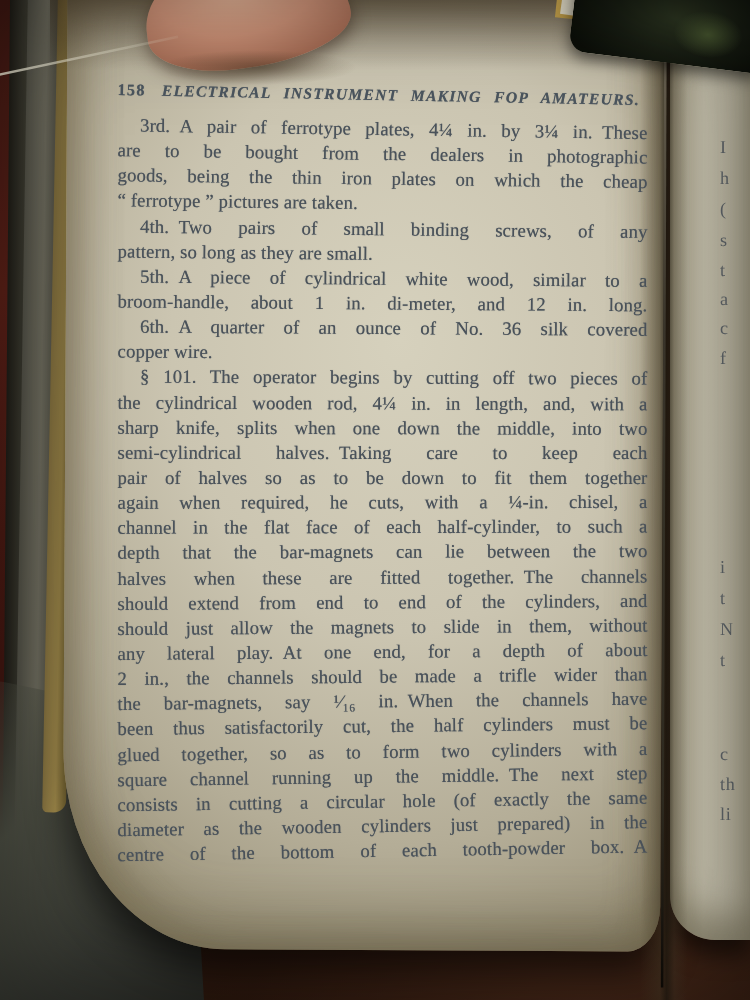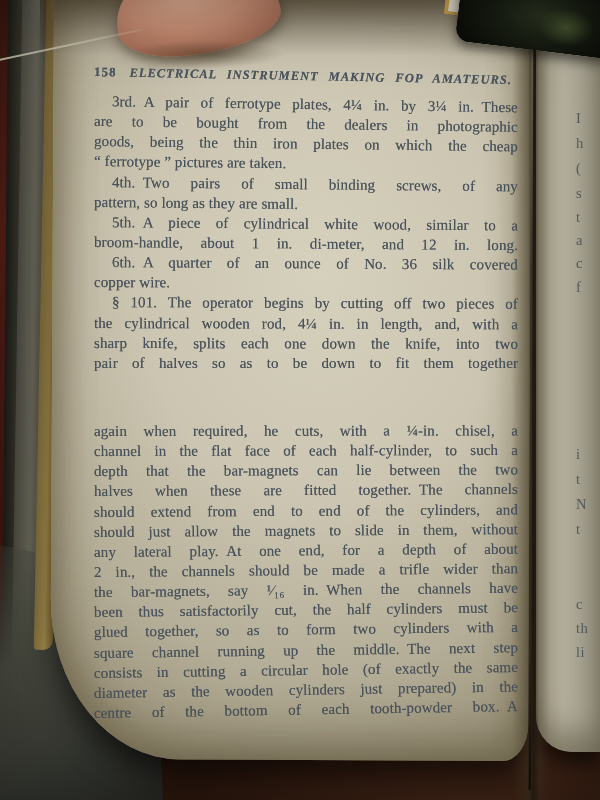--- a/index.html
+++ b/index.html
@@ -141,23 +141,24 @@
         <div class="line j" style="transform: rotate(0.73deg);">goods, being the thin iron plates on which the cheap</div>
         <div class="line nj" style="transform: rotate(0.66deg);">“ ferrotype ” pictures are taken.</div>
         <div class="line j ind" style="transform: rotate(0.6deg);">4th. Two pairs of small binding screws, of any</div>
         <div class="line nj" style="transform: rotate(0.54deg);">pattern, so long as they are small.</div>
         <div class="line j ind" style="transform: rotate(0.48deg);">5th. A piece of cylindrical white wood, similar to a</div>
         <div class="line j" style="transform: rotate(0.42deg);">broom-handle, about 1 in. di-meter, and 12 in. long.</div>
         <div class="line j ind" style="transform: rotate(0.35deg);">6th. A quarter of an ounce of No. 36 silk covered</div>
         <div class="line nj" style="transform: rotate(0.29deg);">copper wire.</div>
         <div class="line j ind" style="transform: rotate(0.23deg);">§ 101. The operator begins by cutting off two pieces of</div>
         <div class="line j" style="transform: rotate(0.17deg);">the cylindrical wooden rod, 4¼ in. in length, and, with a</div>
-        <div class="line j" style="transform: rotate(0.11deg);">sharp knife, splits each one down the knife, into two</div>
+        <div class="line j" style="transform: rotate(0.11deg);">sharp knife, splits when one down the middle, into two</div>
+        <div class="line j" style="transform: rotate(0.04deg);">semi-cylindrical halves. Taking care to keep each</div>
         <div class="line j" style="transform: rotate(-0.02deg);">pair of halves so as to be down to fit them together</div>
-        <div class="line j" style="transform: rotate(-0.08deg); margin-top: 48px;">again when required, he cuts, with a ¼-in. chisel, a</div>
+        <div class="line j" style="transform: rotate(-0.08deg);">again when required, he cuts, with a ¼-in. chisel, a</div>
         <div class="line j" style="transform: rotate(-0.14deg);">channel in the flat face of each half-cylinder, to such a</div>
         <div class="line j" style="transform: rotate(-0.2deg);">depth that the bar-magnets can lie between the two</div>
         <div class="line j" style="transform: rotate(-0.27deg);">halves when these are fitted together. The channels</div>
         <div class="line j" style="transform: rotate(-0.33deg);">should extend from end to end of the cylinders, and</div>
         <div class="line j" style="transform: rotate(-0.39deg);">should just allow the magnets to slide in them, without</div>
         <div class="line j" style="transform: rotate(-0.45deg);">any lateral play. At one end, for a depth of about</div>
         <div class="line j" style="transform: rotate(-0.51deg);">2 in., the channels should be made a trifle wider than</div>
         <div class="line j" style="transform: rotate(-0.58deg);">the bar-magnets, say ¹⁄₁₆ in. When the channels have</div>
         <div class="line j" style="transform: rotate(-0.64deg);">been thus satisfactorily cut, the half cylinders must be</div>
         <div class="line j" style="transform: rotate(-0.7deg);">glued together, so as to form two cylinders with a</div>

